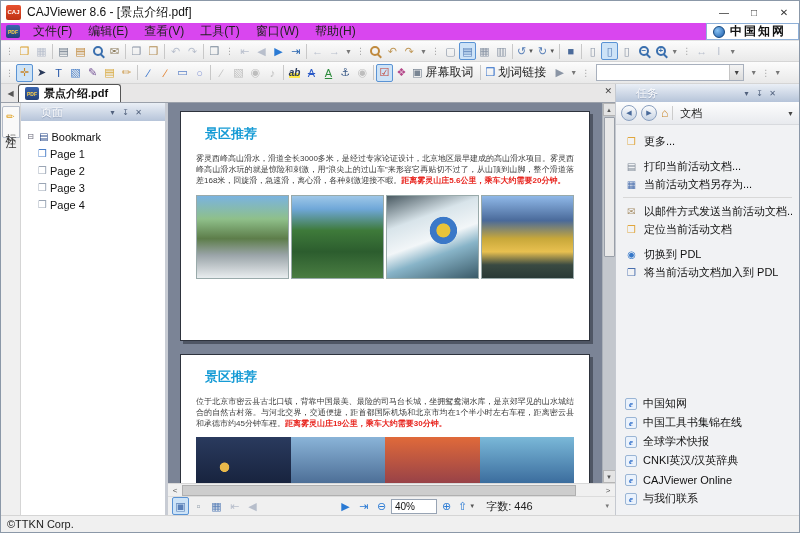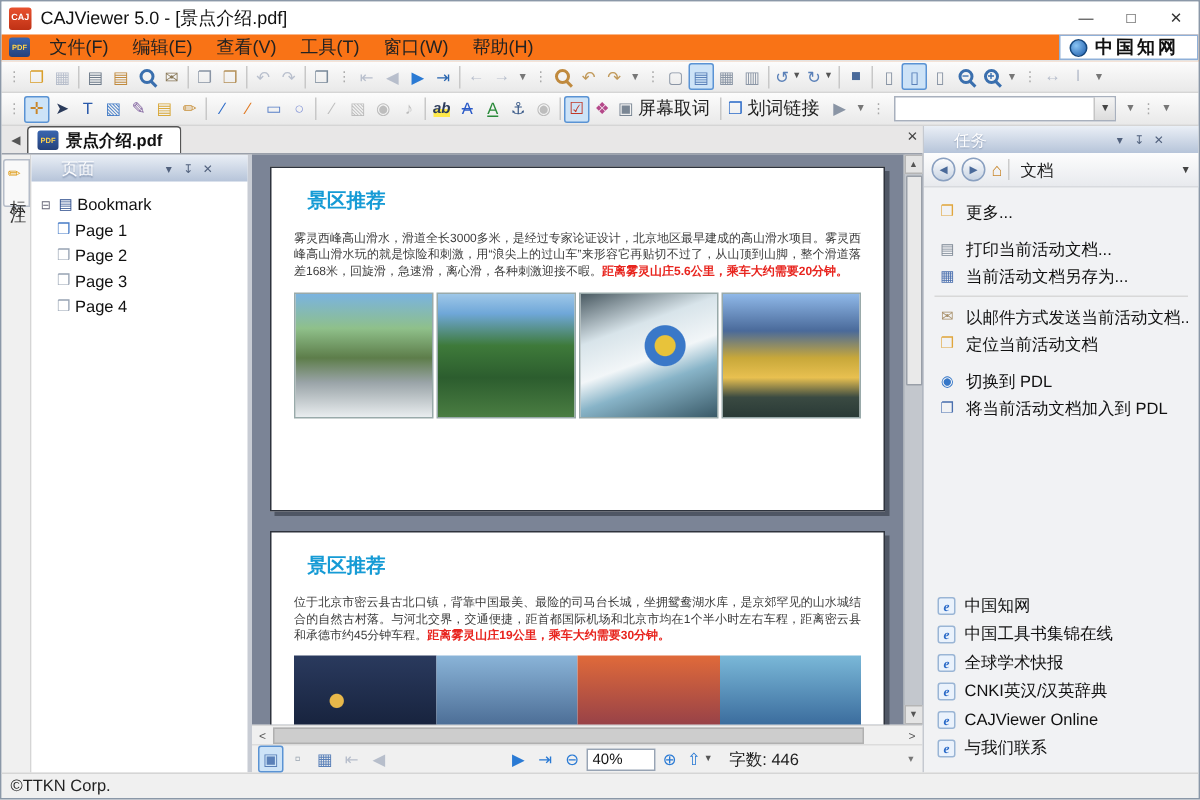--- a/index.html
+++ b/index.html
@@ -5,21 +5,21 @@
 *{box-sizing:border-box;margin:0;padding:0;user-select:none}
 html,body{width:800px;height:533px;overflow:hidden}
 body{font-family:"Liberation Sans","DejaVu Sans",sans-serif;background:#f0f0f0;border:1px solid #8b98a8;display:flex;flex-direction:column}
 
 .titlebar{height:22px;background:#fff;display:flex;align-items:center;padding-left:5px;font-size:12px;color:#111;flex:0 0 auto}
 .caj-ico{width:15px;height:15px;background:linear-gradient(#e8512e,#bf3115);border-radius:2px;color:#fff;font-size:6px;font-weight:bold;display:flex;align-items:center;justify-content:center;margin-right:6px}
 .title-text{flex:1;white-space:nowrap}
 .winctl{display:flex;height:22px}
 .winctl .wbtn{width:30px;display:flex;align-items:center;justify-content:center;font-size:10px;color:#333}
 
-.menubar{height:18px;background:#f97316;display:flex;align-items:center;font-size:12px;border-bottom:1px solid #e3e3e3;flex:0 0 auto}
+.menubar{height:18px;background:#d946ef;display:flex;align-items:center;font-size:12px;border-bottom:1px solid #e3e3e3;flex:0 0 auto}
 .pdf-ico{width:14px;height:13px;margin:0 5px;background:linear-gradient(#3a66b0,#24417a);border-radius:2px;color:#ffd24a;font-size:5px;font-weight:bold;display:flex;align-items:center;justify-content:center;flex:0 0 auto}
 .menu-item{padding:1px 8px;color:#222;white-space:nowrap}
 .brand{margin-left:auto;display:flex;align-items:center;gap:5px;border:1px solid #8fb0d8;background:#fff;padding:0 12px 0 6px;height:17px;font-size:12px;font-weight:bold;letter-spacing:2px;color:#111}
 .globe-ico{width:12px;height:12px;border-radius:50%;background:radial-gradient(circle at 35% 35%,#8ac4f4,#1a5aaa);border:1px solid #14477e}
 
 .toolbar{display:flex;align-items:center;background:linear-gradient(#fcfcfc,#e9e9e9);border-bottom:1px solid #d5d5d5;padding:0 2px;flex:0 0 auto;overflow:hidden}
 #toolbar1{height:21px}
 #toolbar2{height:22px}
 .tbtn{height:18px;min-width:17px;display:flex;align-items:center;justify-content:center;font-size:11px;border:1px solid transparent;border-radius:2px;position:relative;padding:0 1px}
 .tbtn.act{border-color:#5a93d4;background:#cde3f7}
@@ -115,21 +115,21 @@
 .link-row{display:flex;align-items:center;gap:6px;height:19px;font-size:11px;color:#111;white-space:nowrap}
 .ie-ico{width:12px;height:12px;border:1px solid #9ab5d5;background:#eaf2fc;border-radius:2px;color:#2a6ac8;font-weight:bold;font-style:italic;font-size:9px;display:flex;align-items:center;justify-content:center;font-family:"Liberation Serif",serif;flex:0 0 auto}
 
 .statusbar{height:17px;background:#f0f0f0;border-top:1px solid #d5d5d5;display:flex;align-items:center;padding:0 6px;font-size:11px;color:#222;flex:0 0 auto}
 </style>
 </head>
 <body>
 
 <div class="titlebar">
   <div class="caj-ico">CAJ</div>
-  <div class="title-text">CAJViewer 5.0 - [景点介绍.pdf]</div>
+  <div class="title-text">CAJViewer 8.6 - [景点介绍.pdf]</div>
   <div class="winctl">
     <span class="wbtn">—</span>
     <span class="wbtn">□</span>
     <span class="wbtn">✕</span>
   </div>
 </div>
 
 <div class="menubar">
   <div class="pdf-ico">PDF</div>
   <div id="menu-items" style="display:flex">

